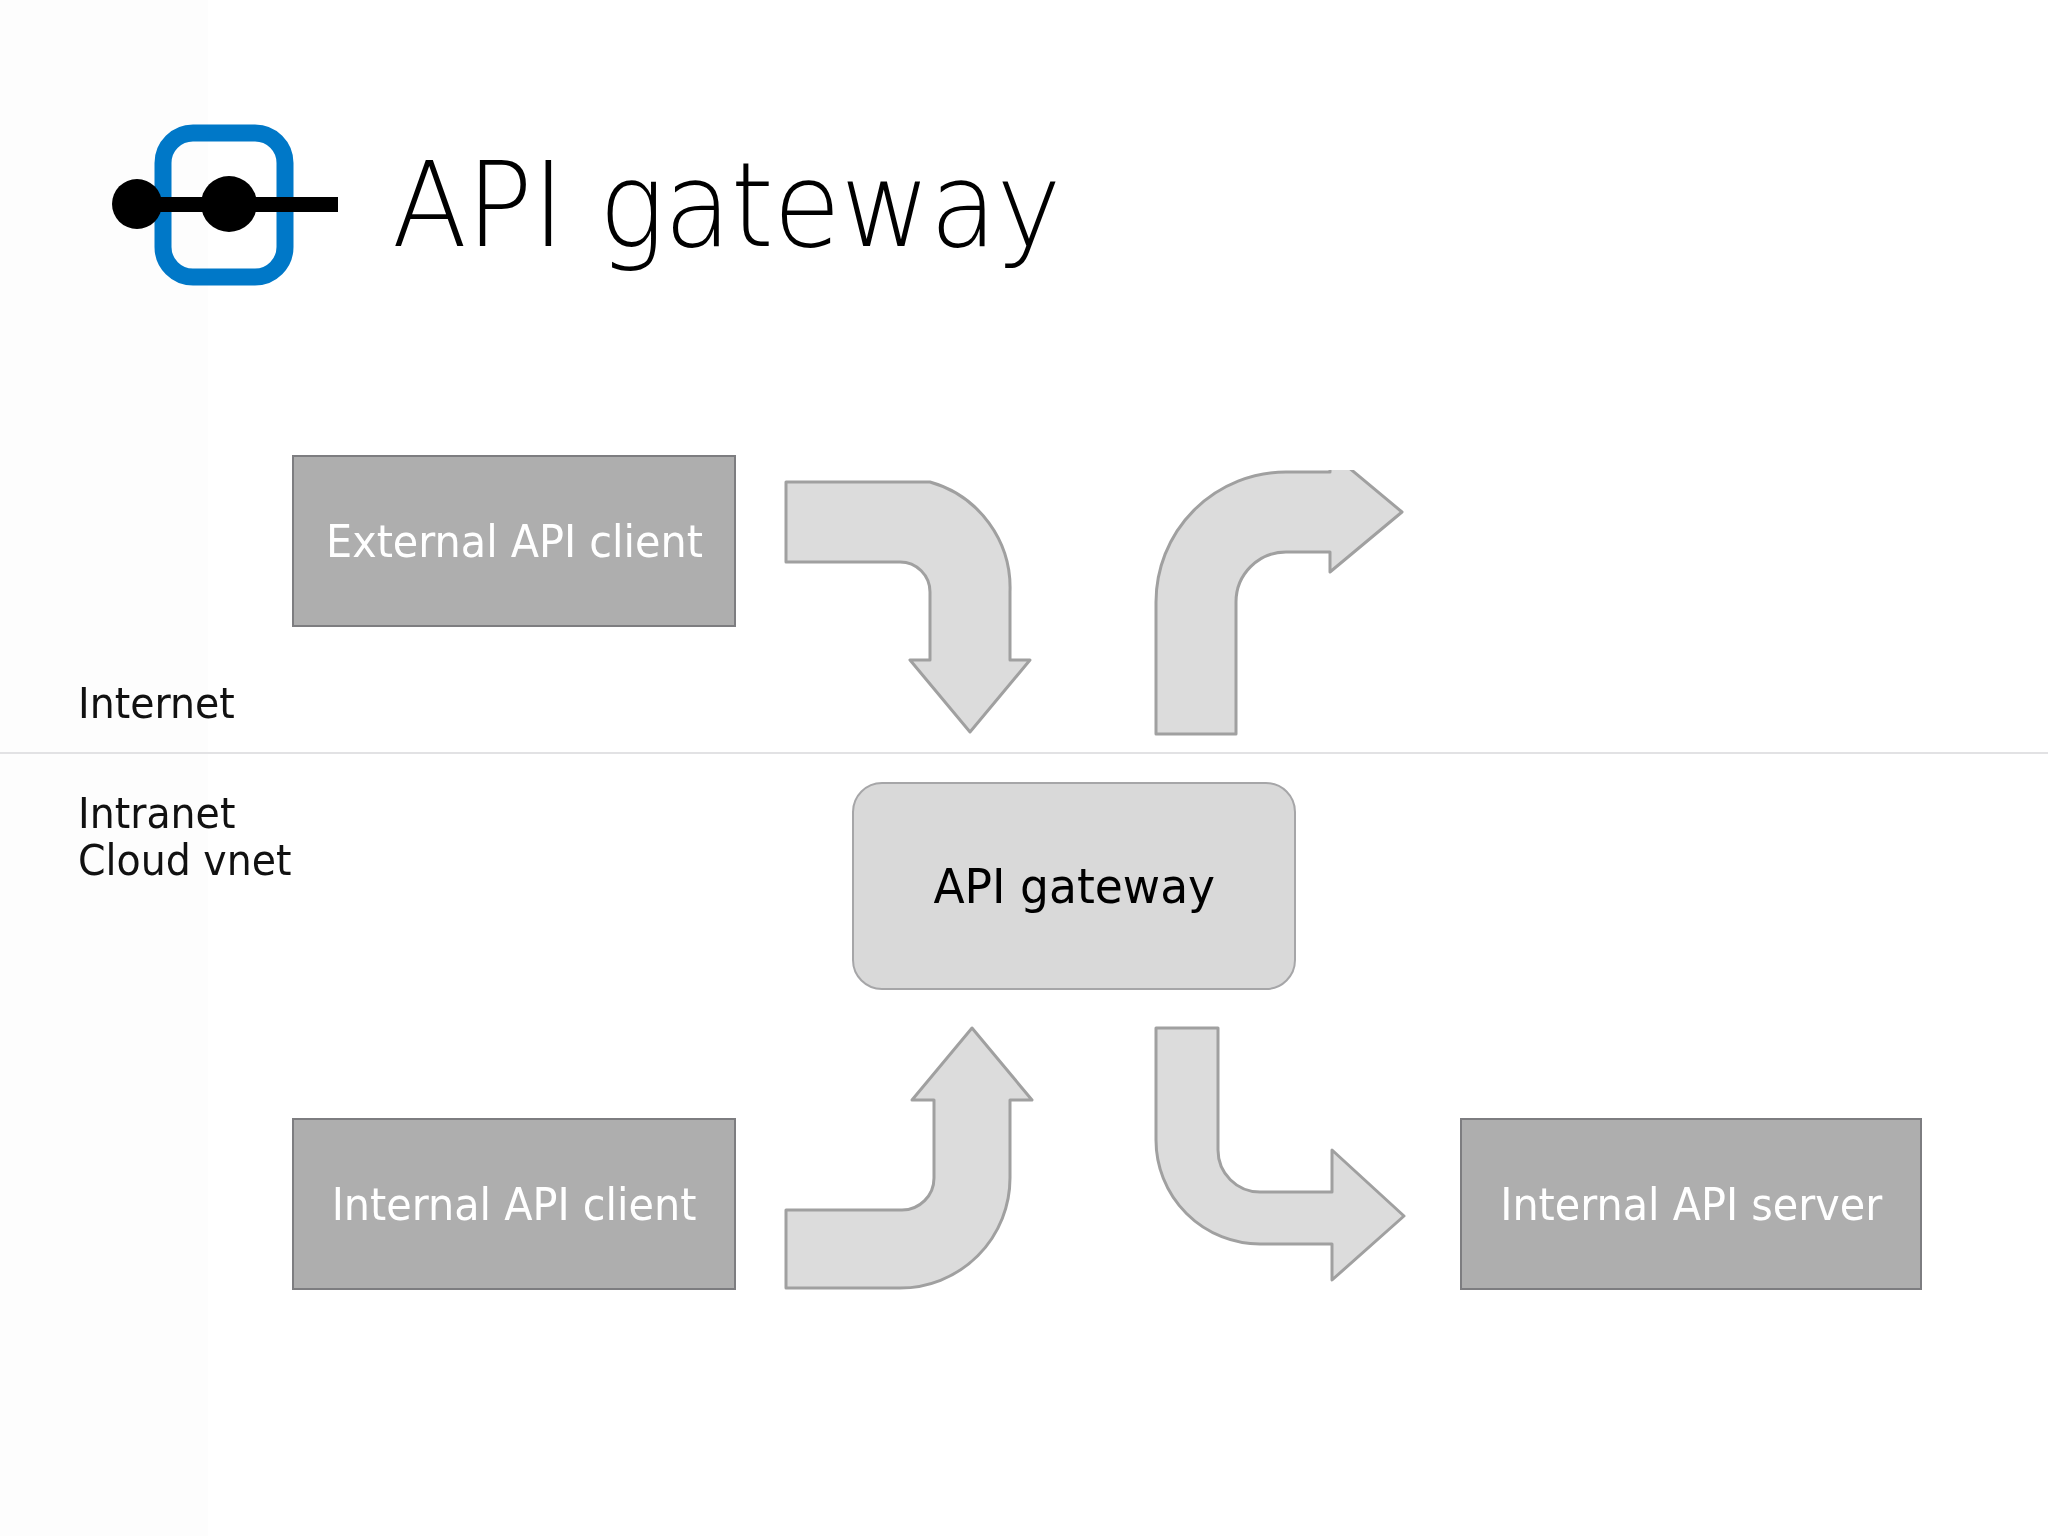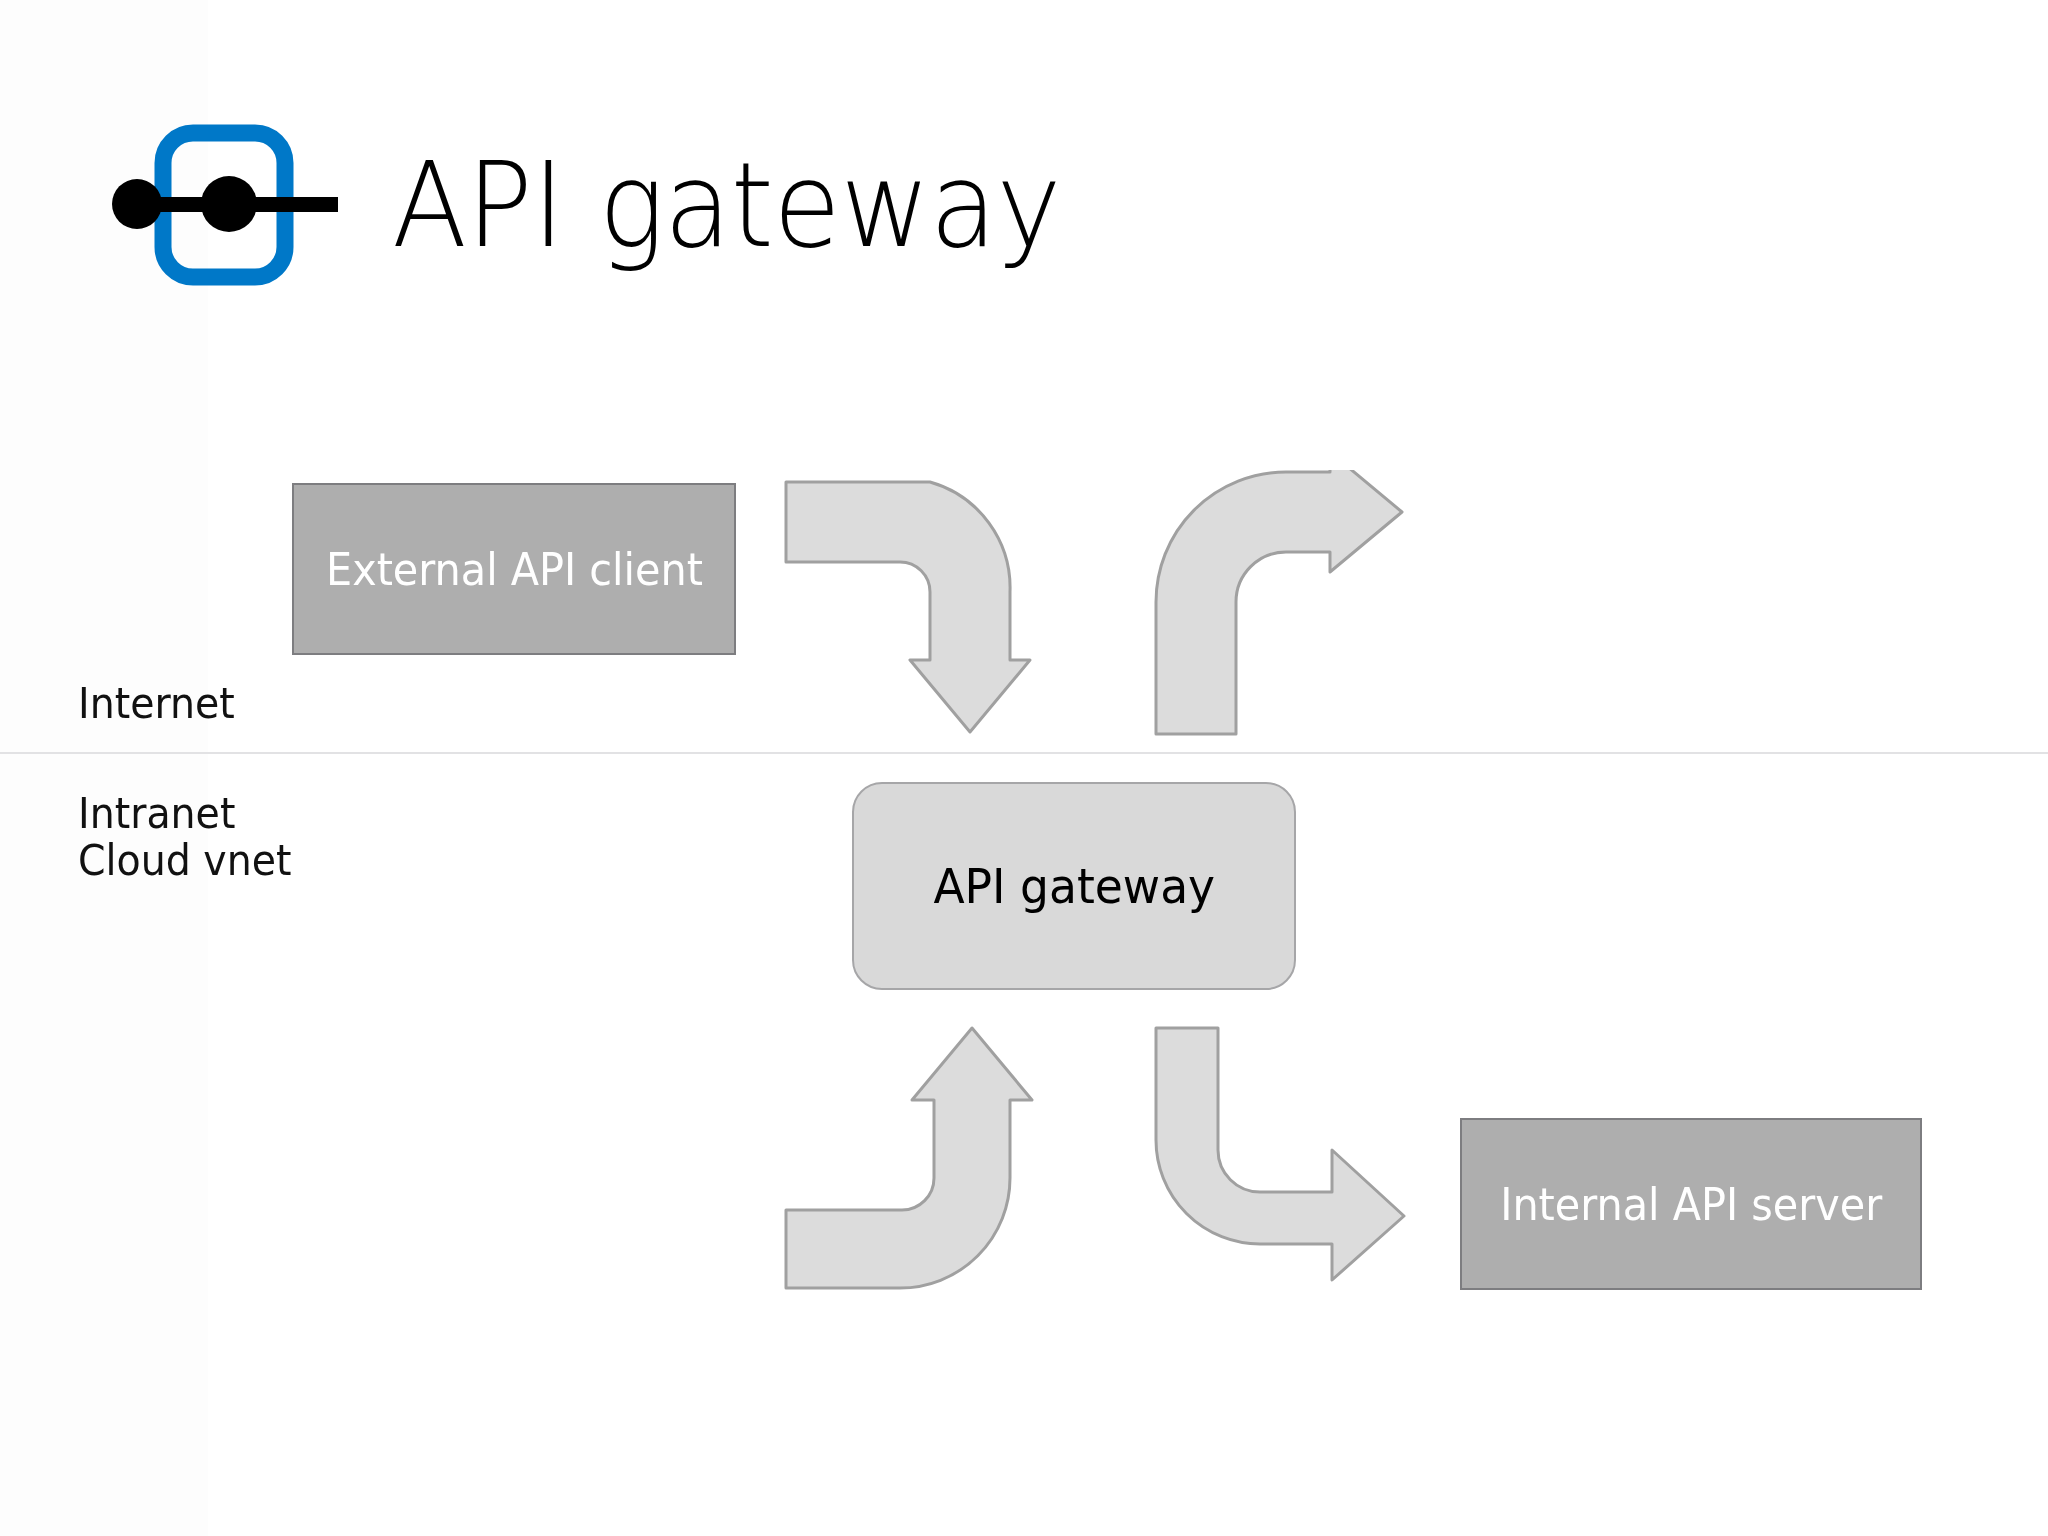--- a/index.html
+++ b/index.html
@@ -96,21 +96,21 @@
     font-size: 44px;
     font-weight: 400;
     font-family: "DejaVu Sans", sans-serif;
     white-space: nowrap;
   }
   .node span {
     transform: scaleX(0.94);
     display: inline-block;
   }
 
-  .node-ext-client { left: 292px;  top: 455px;  width: 444px; height: 172px; margin-top: 28px; }
+  .node-ext-client { left: 292px;  top: 455px;  width: 444px; height: 172px; }
   .node-ext-server { left: 1460px; top: 455px;  width: 462px; height: 172px; }
   .node-int-client { left: 292px;  top: 1118px; width: 444px; height: 172px; }
   .node-int-server { left: 1460px; top: 1118px; width: 462px; height: 172px; }
 
   
   .gateway {
     position: absolute;
     left: 852px;
     top: 782px;
     width: 444px;
@@ -177,20 +177,23 @@
   <div class="zone-label zone-intranet">
     <div>Intranet</div>
     <div>Cloud vnet</div>
   </div>
 
   <div class="node node-ext-client">
     <span>External API client</span>
   </div>
 
 
+  <div class="node node-int-client">
+    <span>Internal API client</span>
+  </div>
 
   <div class="node node-int-server">
     <span>Internal API server</span>
   </div>
 
   <div class="gateway">
     <span>API gateway</span>
   </div>
 
   <div class="arrow arrow-tl">

